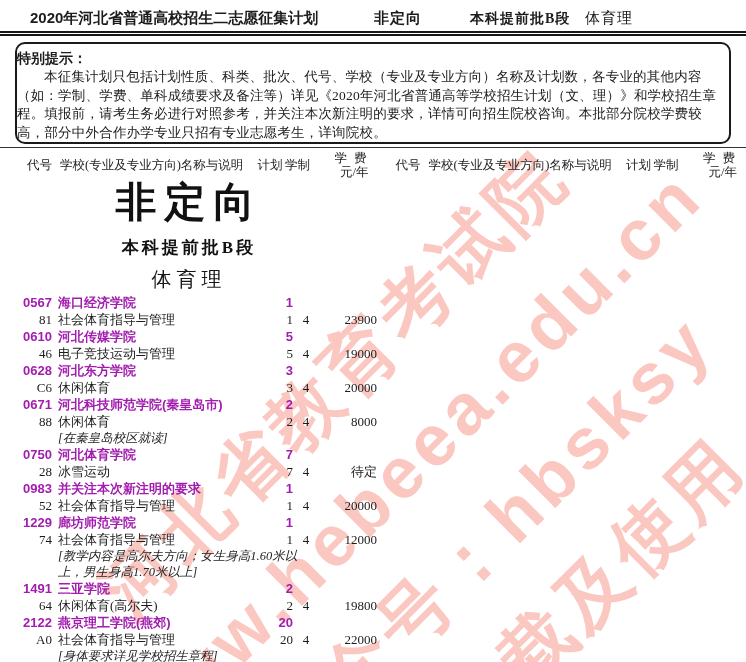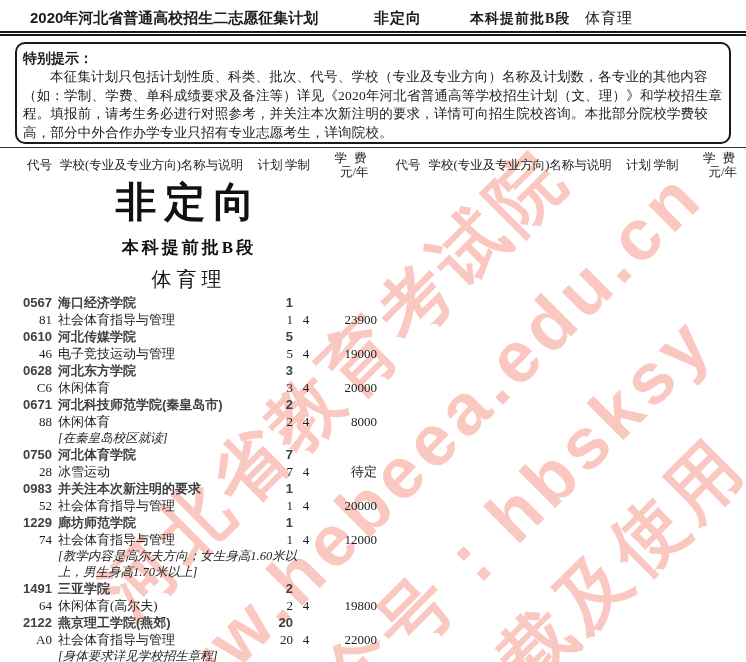--- a/index.html
+++ b/index.html
@@ -13,21 +13,21 @@
   .t-title{left:30px;top:2px;font-family:"Liberation Sans",sans-serif;font-weight:bold;font-size:15px;}
   .t-plan{left:374px;top:2px;font-family:"Liberation Sans",sans-serif;font-weight:bold;font-size:15px;letter-spacing:1px;}
   .t-batch{left:470px;top:3px;font-family:"Liberation Serif",serif;font-weight:bold;font-size:14px;letter-spacing:1px;}
   .t-cat{left:585px;top:2px;font-family:"Liberation Sans",sans-serif;font-size:15px;letter-spacing:1px;}
   
   .double-rule{position:absolute;top:31px;left:0;width:746px;height:5px;
     border-top:2px solid #171717;border-bottom:2px solid #171717;box-sizing:border-box;}
   .thin-rule{position:absolute;top:147px;left:0;width:746px;height:0;border-top:1.5px solid #333;}
   
   .notice{position:absolute;top:42px;left:15px;width:716px;height:102px;box-sizing:border-box;
-    border:2px solid #1a1a1a;border-radius:10px;padding:5px 6px;background:#fff;}
+    border:2px solid #1a1a1a;border-radius:10px;padding:5px 0;background:#fff;}
   .notice-title{font-family:"Liberation Sans",sans-serif;font-weight:bold;font-size:14px;line-height:18px;}
   .notice-body{margin:1px 0 0 0;font-size:13.5px;line-height:18.5px;text-indent:2em;letter-spacing:0.2px;}
   
   .thead{position:absolute;top:151px;left:15px;width:722px;display:flex;gap:15px;
     font-size:12.5px;font-family:"Liberation Serif",serif;color:#222;}
   .thead-col{width:354px;display:flex;align-items:center;}
   .h-code{width:37px;text-align:right;}
   .h-name{flex:1;margin-left:8px;white-space:nowrap;}
   .h-plan{width:30px;text-align:right;}
   .h-years{width:30px;text-align:center;}
@@ -44,21 +44,21 @@
     letter-spacing:5px;line-height:26px;color:#161616;}
   
   .rows{position:absolute;top:294px;left:15px;width:362px;font-size:13px;}
   .row{display:flex;align-items:flex-start;line-height:17px;}
   .c-code{width:37px;text-align:right;flex:none;}
   .c-main{flex:1;margin-left:6px;min-width:0;}
   .c-name{white-space:nowrap;}
   .c-plan{width:30px;text-align:right;flex:none;}
   .c-years{width:26px;text-align:center;flex:none;}
   .c-fee{width:58px;text-align:right;flex:none;}
-  .row.school{font-family:"Liberation Sans",sans-serif;font-weight:bold;color:#404040;}
+  .row.school{font-family:"Liberation Sans",sans-serif;font-weight:bold;color:#a21caf;}
   .row.major{font-family:"Liberation Serif",serif;color:#1c1c1c;}
   .note{font-style:italic;font-size:12.5px;line-height:16px;width:252px;white-space:normal;color:#222;}
   
   .watermark{position:absolute;left:-160px;top:280px;width:1220px;text-align:center;
     transform:rotate(-45deg);font-family:"Liberation Sans",sans-serif;font-weight:bold;
     font-size:72px;line-height:110px;letter-spacing:6px;white-space:nowrap;
     pointer-events:none;z-index:0;}
   .content{position:relative;z-index:1;}
 </style>
 </head>

